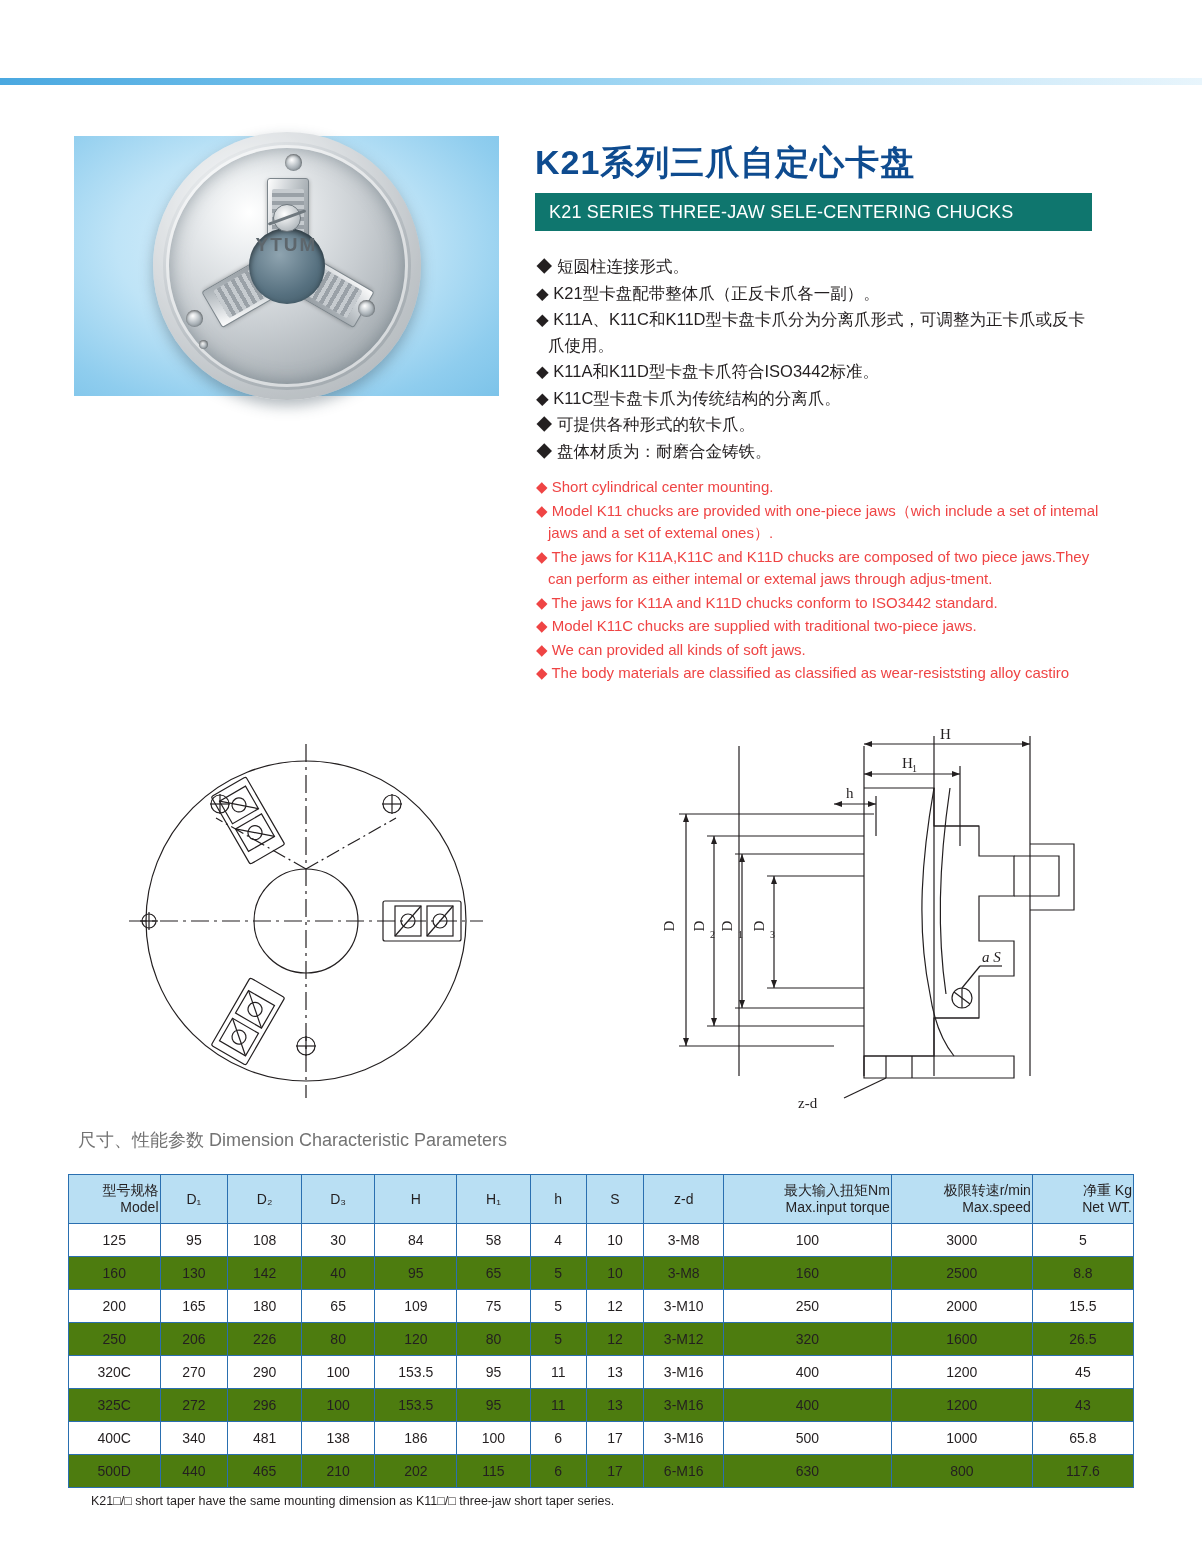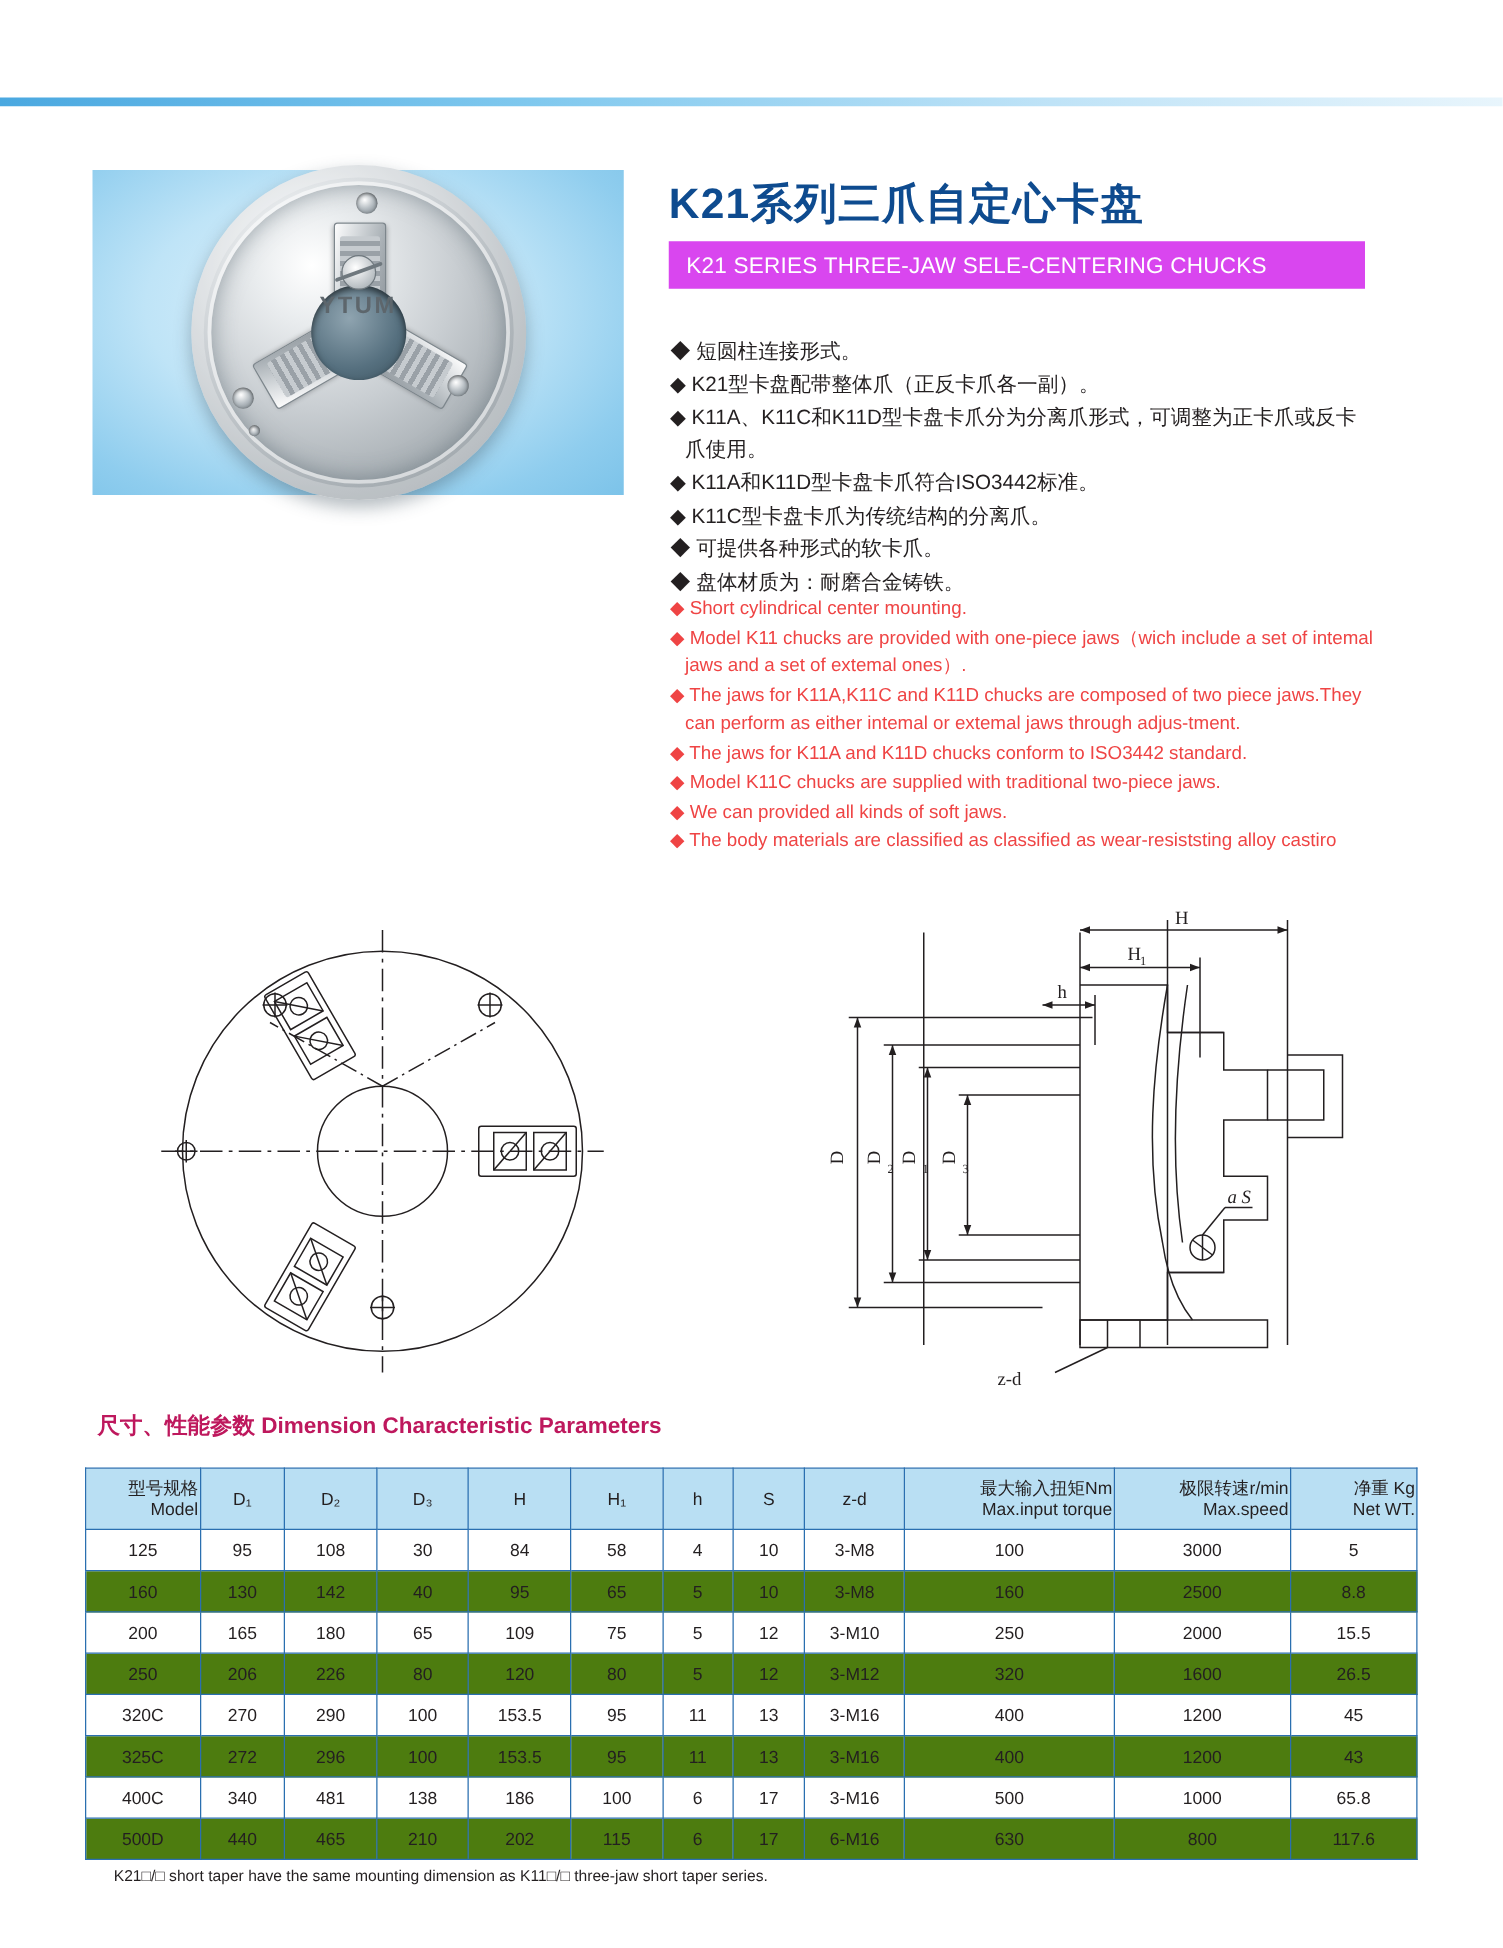--- a/index.html
+++ b/index.html
@@ -141,36 +141,36 @@
     font-weight: bold;
     color: #0e4b8f;
     letter-spacing: 1px;
   }
   .title-band {
     position: absolute;
     left: 535px;
     top: 193px;
     width: 557px;
     height: 38px;
-    background: #d946ef;
+    background: #0f766e;
   }
   .title-band span {
     position: absolute;
     left: 14px;
     top: 9px;
     color: #ffffff;
     font-size: 18px;
     letter-spacing: 0.2px;
   }
 
   
   .bullets-cn {
     position: absolute;
     left: 536px;
-    top: 269px;
+    top: 254px;
     width: 560px;
     font-size: 16.5px;
     line-height: 25.5px;
     color: #231f20;
   }
   .bullets-en {
     position: absolute;
     left: 536px;
     top: 476px;
     width: 565px;
@@ -190,22 +190,21 @@
     left: 74px;
     top: 726px;
     width: 1050px;
     height: 390px;
   }
   .caption {
     position: absolute;
     left: 78px;
     top: 1128px;
     font-size: 18px;
-    color: #be185d;
-    font-weight: bold;
+    color: #737373;
   }
 
   
   table.spec {
     position: absolute;
     left: 68px;
     top: 1174px;
     width: 1066px;
     border-collapse: collapse;
     font-size: 14px;

